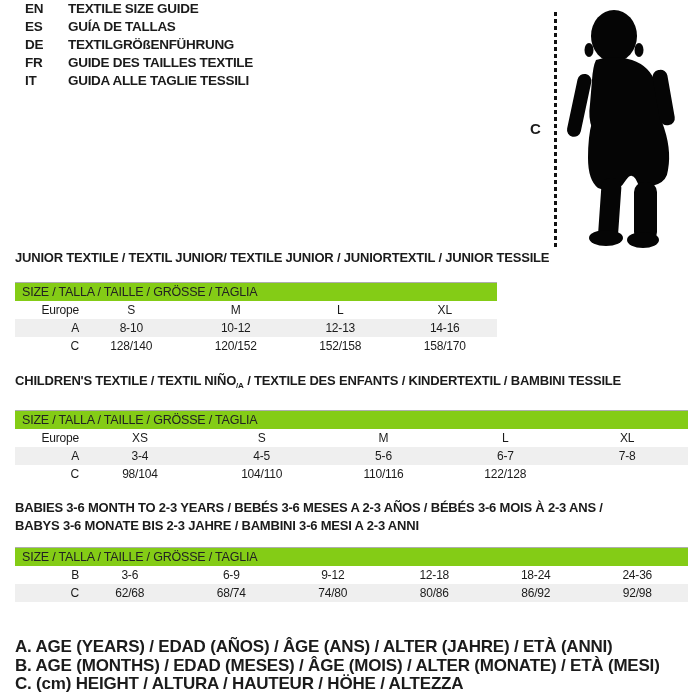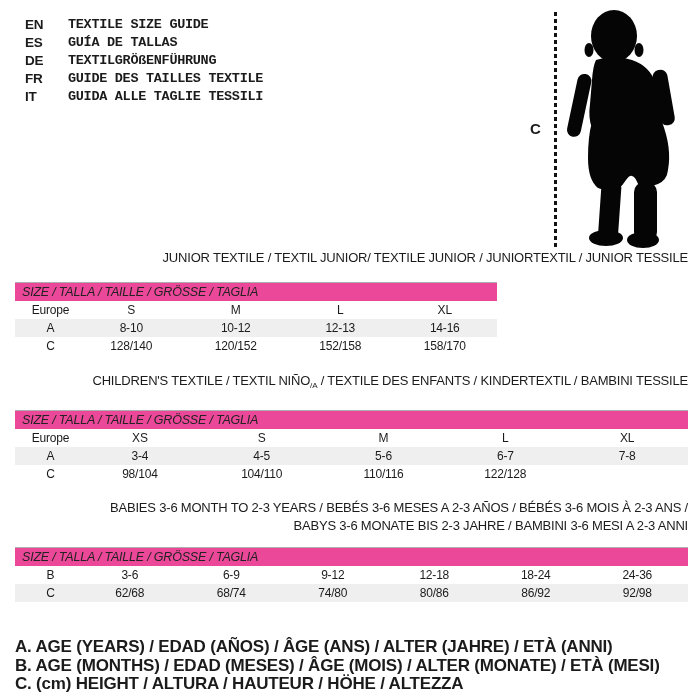--- a/index.html
+++ b/index.html
@@ -6,56 +6,56 @@
   html, body { width: 700px; height: 700px; }
   body {
     position: relative;
     background: #ffffff;
     font-family: "Liberation Sans", sans-serif;
     color: #1b1b1b;
     overflow: hidden;
   }
 
   
-  .lang-block { position: absolute; top: 16px; left: 25px; }
+  .lang-block { position: absolute; top: 0; left: 25px; }
   .lang-row { display: flex; height: 18px; line-height: 18px; }
   .lang-code { width: 43px; font-weight: bold; font-size: 13.5px; letter-spacing: -0.3px; }
-  .lang-title { font-weight: bold; font-size: 13.5px; letter-spacing: -0.3px; font-family: Liberation Mono, monospace; }
+  .lang-title { font-weight: bold; font-size: 13.5px; letter-spacing: -0.3px; }
 
   
   .figure-wrap { position: absolute; top: 8px; left: 528px; width: 170px; height: 242px; }
   .measure-label { position: absolute; left: 2px; top: 112px; font-weight: bold; font-size: 15px; }
   .dash-line {
     position: absolute; left: 26px; top: 4px; width: 3px; height: 236px;
     background: repeating-linear-gradient(to bottom, #111 0 4px, transparent 4px 7px);
   }
   .toddler-svg { position: absolute; left: 36px; top: 0; }
 
   
   .content { position: absolute; top: 250px; left: 15px; width: 673px; }
   .section-title {
-    font-size: 13px; line-height: 15px; font-weight: normal; letter-spacing: -0.2px; text-align: right;
+    font-size: 13px; line-height: 15px; font-weight: bold; letter-spacing: -0.2px;
   }
   .title-1 { margin: 0 0 17px 0; }
   .title-2 { margin: 18px 0 17px 0; }
   .title-3 { margin: 16px 0 12px 0; line-height: 18px; }
   .sub-a { font-size: 0.62em; vertical-align: -3px; }
 
   .size-table { width: 673px; }
   .size-table.narrow { width: 482px; }
   .thead {
-    height: 19px; line-height: 18px; background: #ec4899;
+    height: 19px; line-height: 18px; background: #84cc16;
     border-top: 1px solid #aeaeae;
-    padding-left: 7px; font-size: 12.5px; color: #222; letter-spacing: -0.2px; font-style: italic;
+    padding-left: 7px; font-size: 12.5px; color: #222; letter-spacing: -0.2px;
   }
   .trow { display: grid; height: 18px; line-height: 18px; font-size: 12px; letter-spacing: -0.2px; }
   .cols4 { grid-template-columns: 64px repeat(4, 1fr); }
   .cols5 { grid-template-columns: 64px repeat(5, 1fr); }
   .cols6 { grid-template-columns: 64px repeat(6, 1fr); }
-  .tlabel { padding-left: 7px; text-align: center; }
+  .tlabel { padding-left: 7px; text-align: right; }
   .tcell { text-align: center; }
   .alt { background: #efefef; }
 
   
   .legend { margin-top: 36px; }
   .legend-line { font-weight: bold; font-size: 17px; line-height: 18.5px; letter-spacing: -0.2px; }
 </style>
 </head>
 <body>
 

